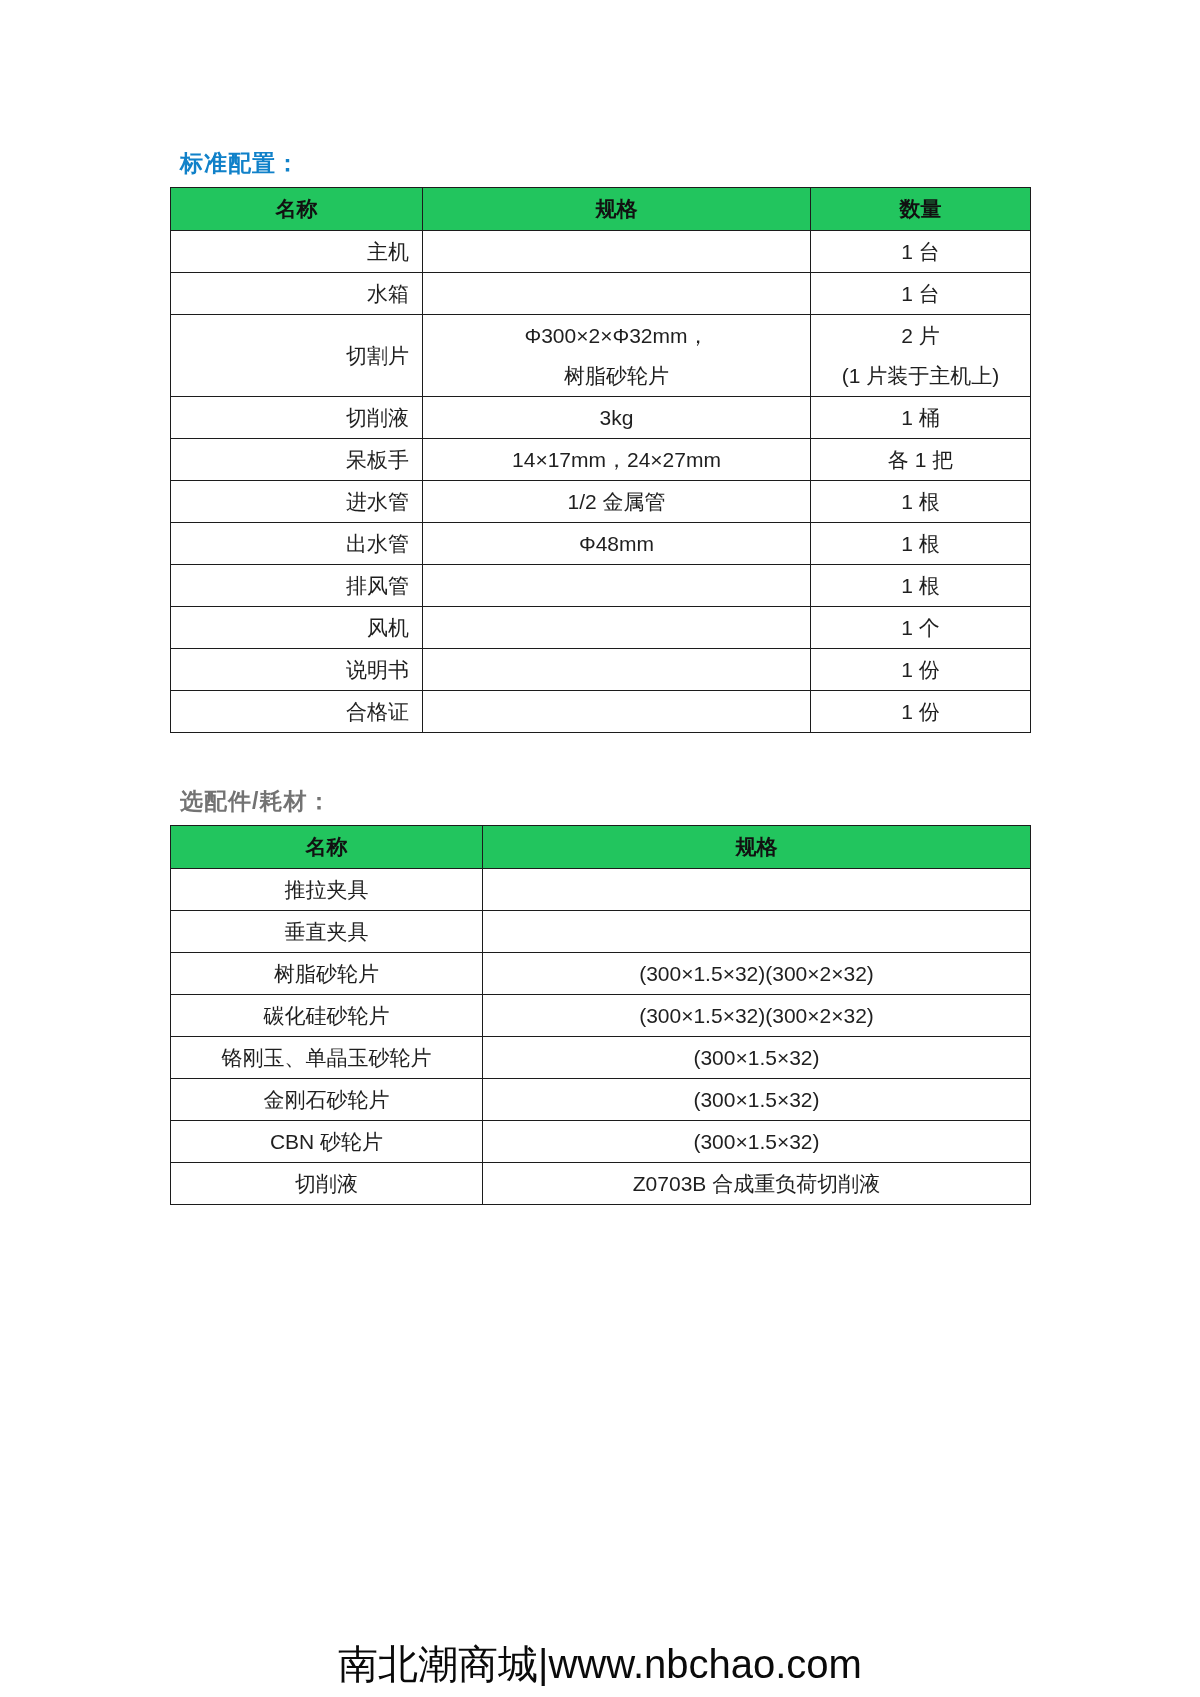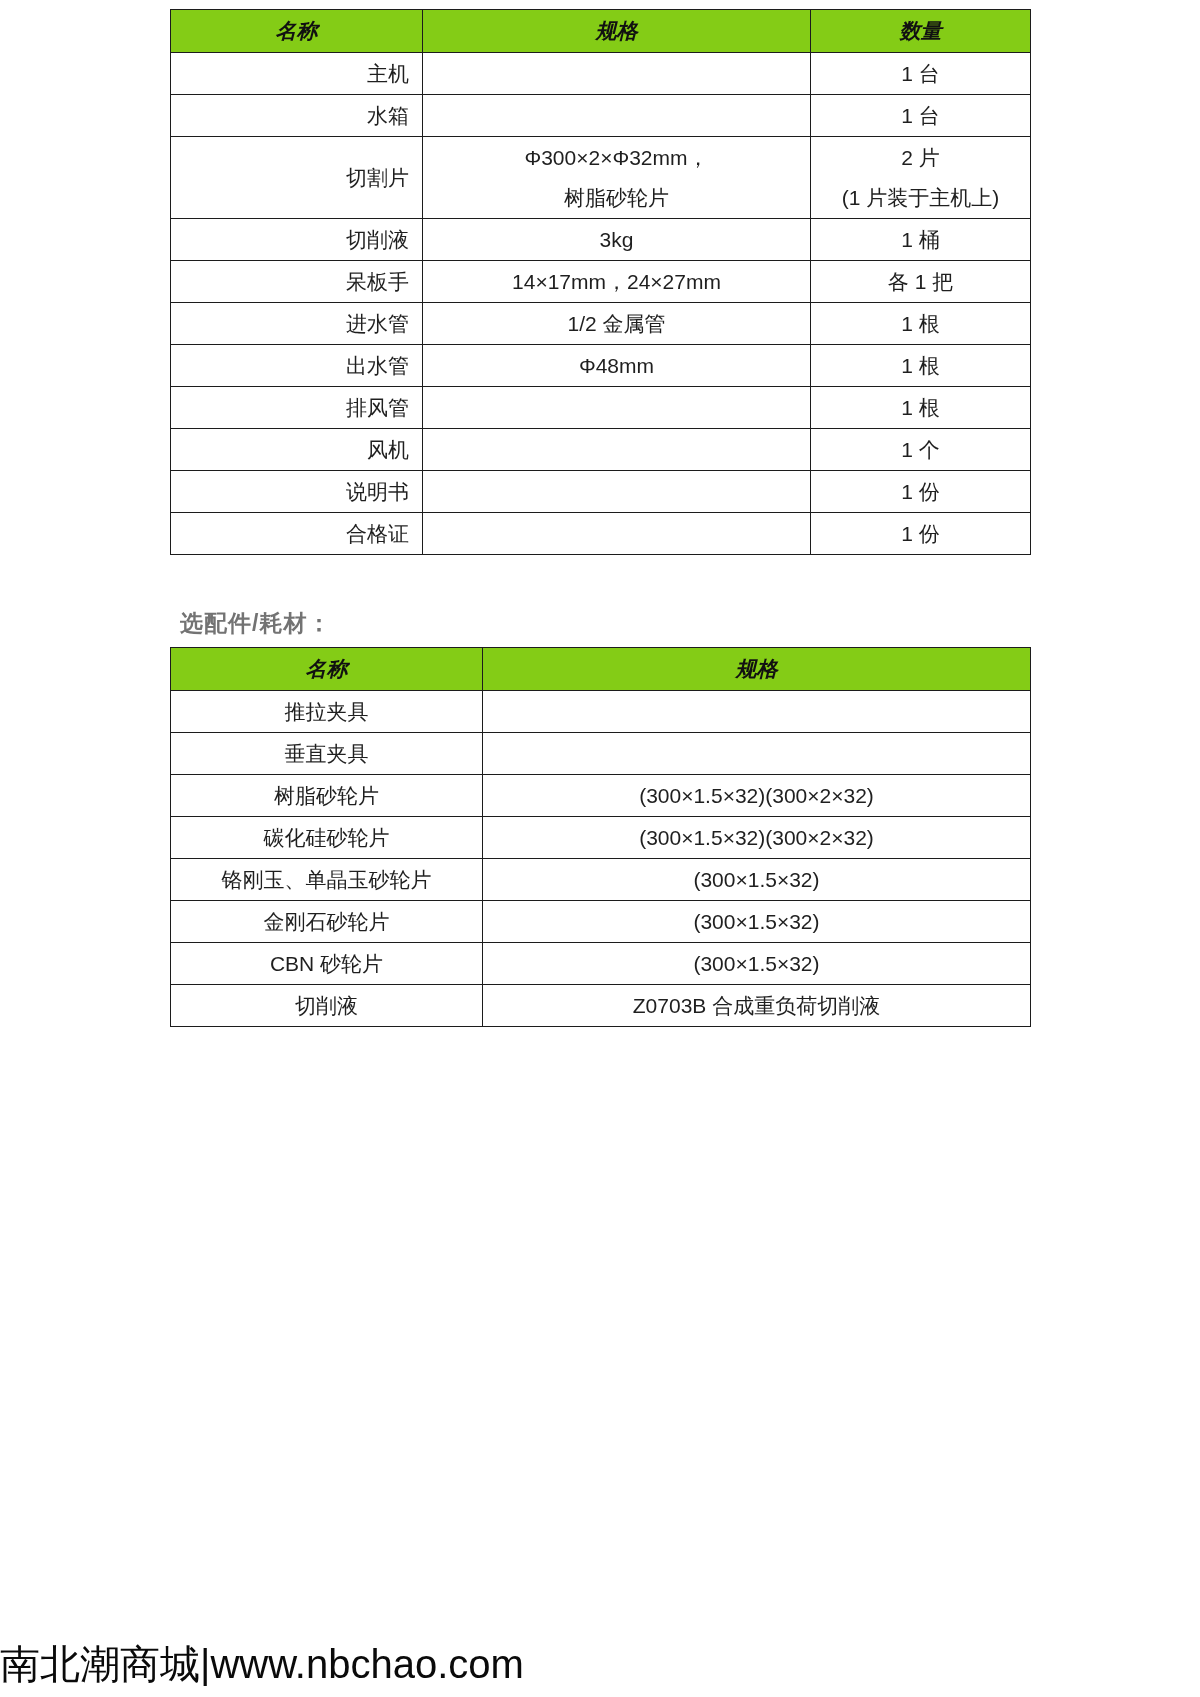--- a/index.html
+++ b/index.html
@@ -32,57 +32,57 @@
     width: 860px;
     margin-top: 9px;
   }
   table.tbl th, table.tbl td {
     border: 1.5px solid #1c1c1c;
     font-size: 21px;
     vertical-align: middle;
     overflow: hidden;
   }
   table.tbl th {
-    background: #84cc16;
+    background: #22c55e;
     font-weight: bold;
     text-align: center;
     padding: 6px 8px;
     line-height: 30px;
     color: #111;
-    font-style: italic;
   }
   table.tbl td {
     padding: 5px 13px;
   }
   table.tbl td .cell-line { line-height: 31px; min-height: 31px; }
   table.tbl td .cell-line + .cell-line { margin-top: 9px; }
   
   table.tbl-std td:first-child { text-align: right; }
   table.tbl-std td:nth-child(2), table.tbl-std td:nth-child(3) { text-align: center; }
   
   table.tbl-opt td { text-align: center; }
   .watermark {
     position: absolute;
     left: 0;
     right: 0;
     top: 1638px;
-    text-align: left;
+    text-align: center;
     font-size: 40px;
     line-height: 52px;
     color: #0a0a0a;
     letter-spacing: 0px;
     white-space: nowrap;
   }
 </style>
 </head>
 <body>
 
 <div class="content">
 
   <section>
+    <h2 class="sec-title first" style="color: rgb(16, 129, 201);">标准配置：</h2>
     <table class="tbl tbl-std">
       <colgroup>
         <col style="width:252px">
         <col style="width:388px">
         <col style="width:220px">
       </colgroup>
       <thead>
         <tr>
             <th>名称</th>
             <th>规格</th>

